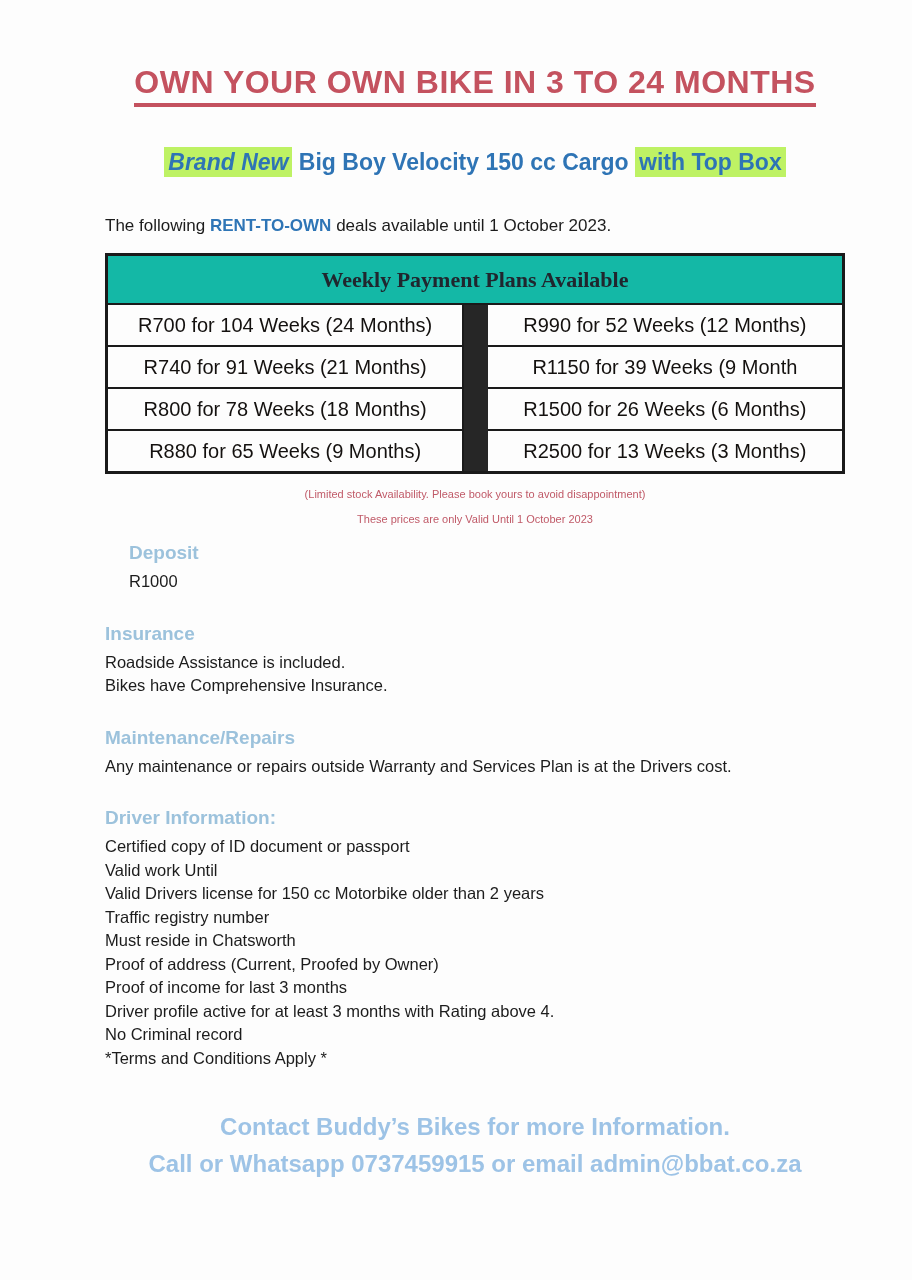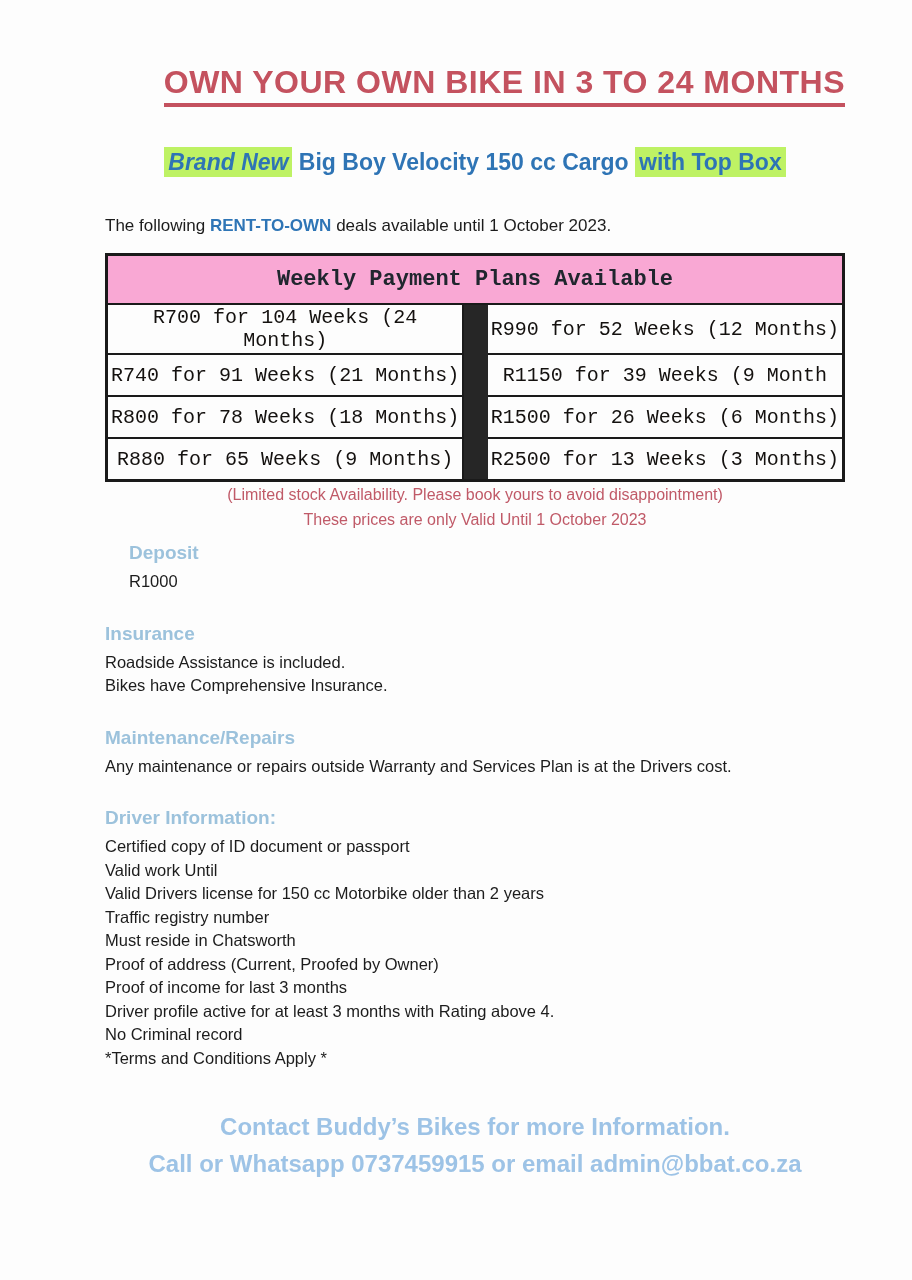--- a/index.html
+++ b/index.html
@@ -16,21 +16,21 @@
     color: #1c1c1c;
     overflow: hidden;
     box-sizing: border-box;
     padding-top: 64px;
   }
   .content {
     margin: 0 67px 0 105px; 
   }
   
   .title {
-    text-align: right;
+    text-align: center;
     font-size: 32px;
     font-weight: bold;
     color: #c4525f;
     letter-spacing: 0.5px;
     margin: 0 0 0 0;
   }
   .title span {
     border-bottom: 4px solid #c4525f;
     padding-bottom: 3px;
   }
@@ -57,48 +57,49 @@
     font-weight: bold;
   }
   
   table.plans {
     margin-top: 15px;
     width: 740px;
     border-collapse: collapse;
     border: 3px solid #1a1a1a;
   }
   table.plans th {
-    background: #f9a8d4;
+    background: #14b8a6;
     font-size: 22px;
     font-weight: bold;
     color: #20262e;
     height: 45px;
     border: 2px solid #1a1a1a;
-    font-family: Liberation Mono, monospace;
+    font-family: Liberation Serif, serif;
   }
   table.plans td {
     border: 2px solid #1a1a1a;
     height: 38px;
     text-align: center;
-    font-family: Liberation Mono, monospace;
+    font-family: Liberation Sans, sans-serif;
     font-size: 20px;
     color: #14110f;
     width: 359px;
   }
   table.plans td.bar {
     width: 22px;
     background: #262626;
     border-color: #262626;
     padding: 0;
   }
   
   .notes {
+    margin-top: 8px;
     text-align: center;
     color: #c05a68;
-    font-size: 16px;
+    font-size: 11px;
     line-height: 25px;
   }
   
   .section { margin-top: 29px; }
   .section.first { margin-top: 10px; margin-left: 24px; }
   .section h2 {
     margin: 0 0 6px 0;
     font-size: 19px;
     font-weight: bold;
     color: #9cc2dc;

